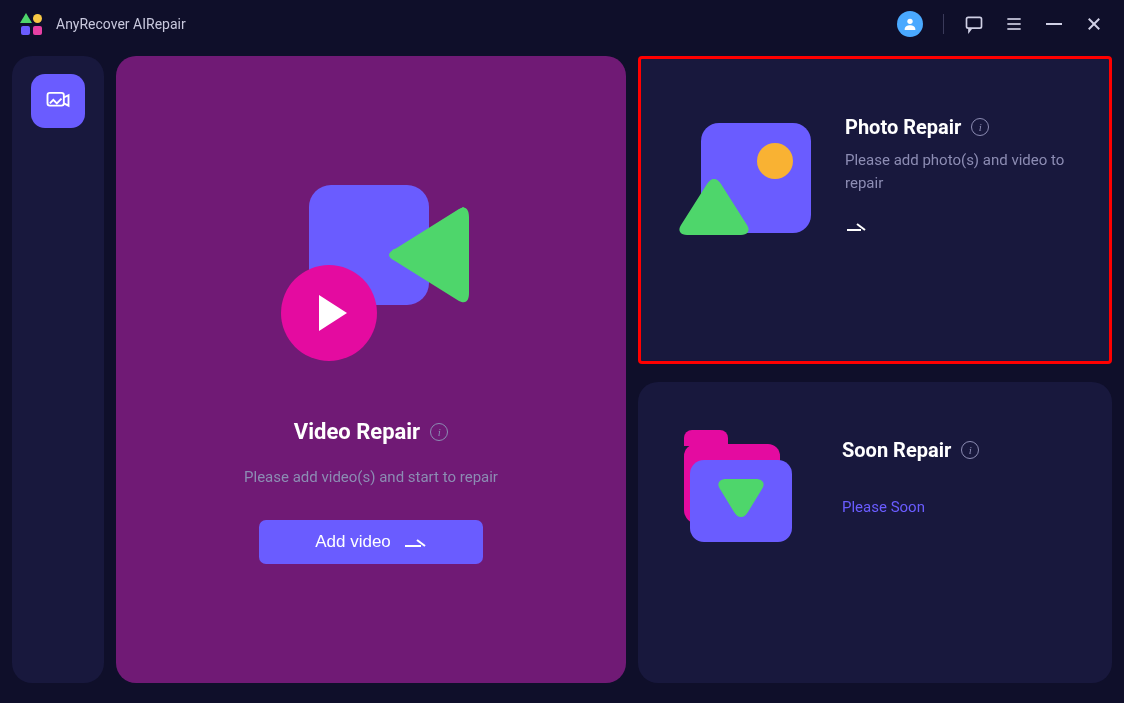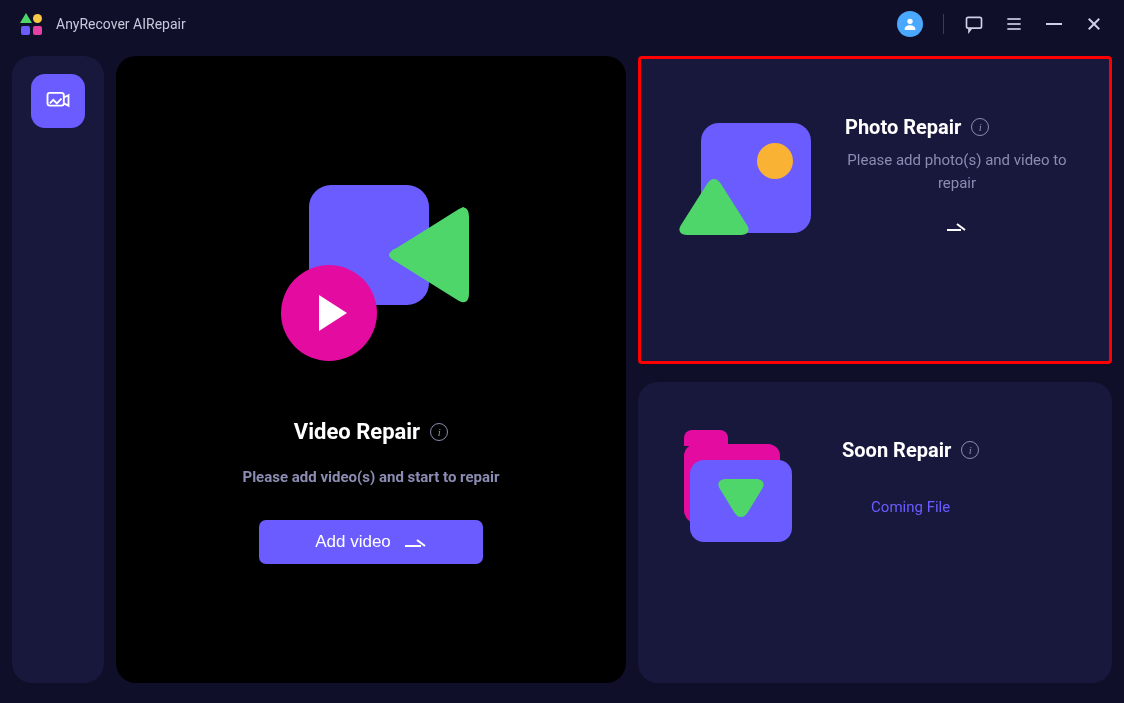--- a/index.html
+++ b/index.html
@@ -98,21 +98,21 @@
       background: #6a5cff;
       border-radius: 14px;
       display: flex;
       align-items: center;
       justify-content: center;
       cursor: pointer;
     }
     .sidebar-btn svg { stroke: #fff; fill: none; stroke-width: 1.6; }
 
     .main-card {
-      background: #000000;
+      background: #701a75;
       border-radius: 20px;
       display: flex;
       flex-direction: column;
       align-items: center;
       justify-content: center;
       padding: 40px;
       gap: 24px;
     }
     .video-icon {
       width: 200px; height: 180px;
@@ -155,21 +155,21 @@
       border: 1.4px solid #8c8cb3;
       border-radius: 50%;
       display: flex;
       align-items: center;
       justify-content: center;
       font-size: 11px;
       color: #8c8cb3;
       font-style: italic;
       font-family: serif;
     }
-    .main-sub { color: #8c8cb3; font-size: 15px; font-weight: bold; }
+    .main-sub { color: #8c8cb3; font-size: 15px; }
     .add-btn {
       background: #6a5cff;
       color: #fff;
       font-size: 17px;
       padding: 12px 56px;
       border: none;
       border-radius: 7px;
       display: flex;
       align-items: center;
       gap: 12px;
@@ -185,21 +185,20 @@
       gap: 18px;
     }
     .small-card {
       background: #18183d;
       border-radius: 20px;
       flex: 1;
       display: flex;
       align-items: flex-start;
       gap: 34px;
       padding: 56px 40px;
-      text-align: center;
     }
     .small-card.highlight {
       border: 3px solid #ff0000;
       border-radius: 4px;
     }
     .card-icon { width: 130px; height: 130px; position: relative; flex-shrink: 0; }
     .pi-square {
       width: 110px; height: 110px;
       background: #6a5cff;
       border-radius: 18px;
@@ -371,17 +370,17 @@
                 <path d="M27 40 C24 40 22 38 20 35 L6 12 C2 6 6 2 12 2 L42 2 C48 2 52 6 48 12 L34 35 C32 38 30 40 27 40 Z" fill="#4ed66b"></path>
               </svg>
           </div>
         </div>
       </div>
       <div class="card-body">
         <div class="card-title-row">
           <div class="card-title">Soon Repair</div>
           <div class="info-icon">i</div>
         </div>
-        <div class="card-soon">Coming File</div>
+        <div class="card-soon">Please Soon</div>
       </div>
     </div>
   </div>
 </div>
 
 </body></html>

